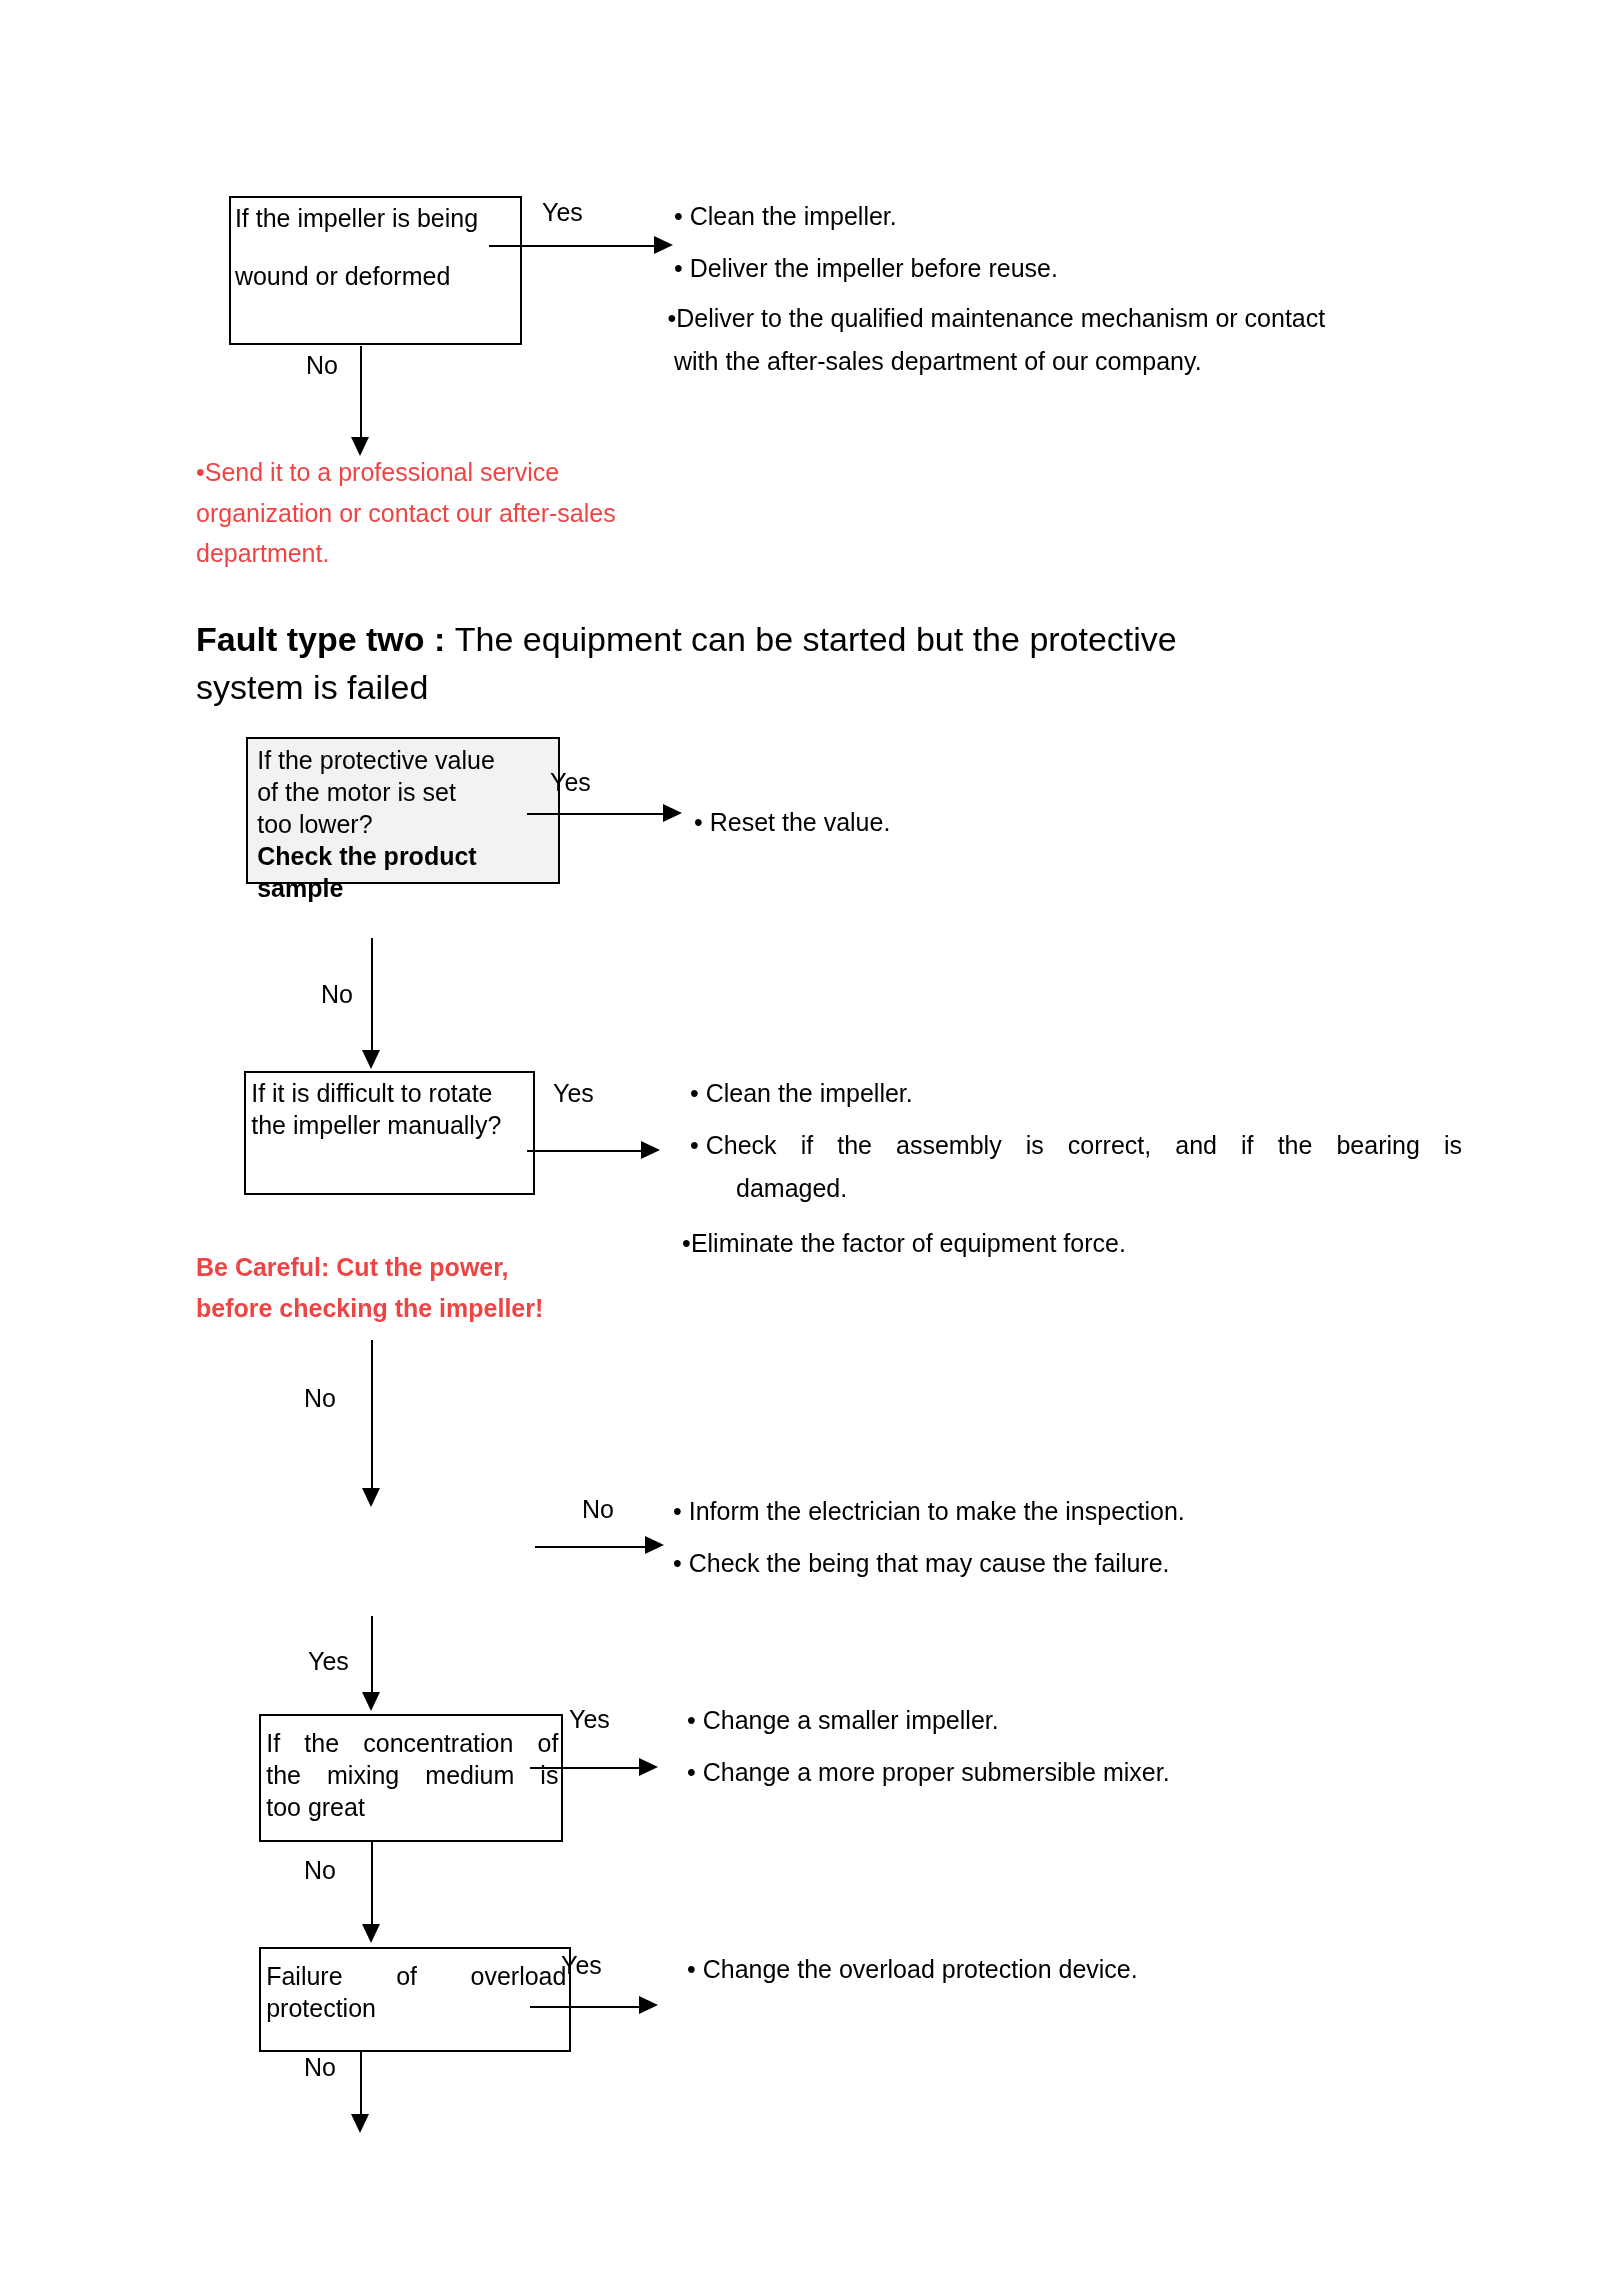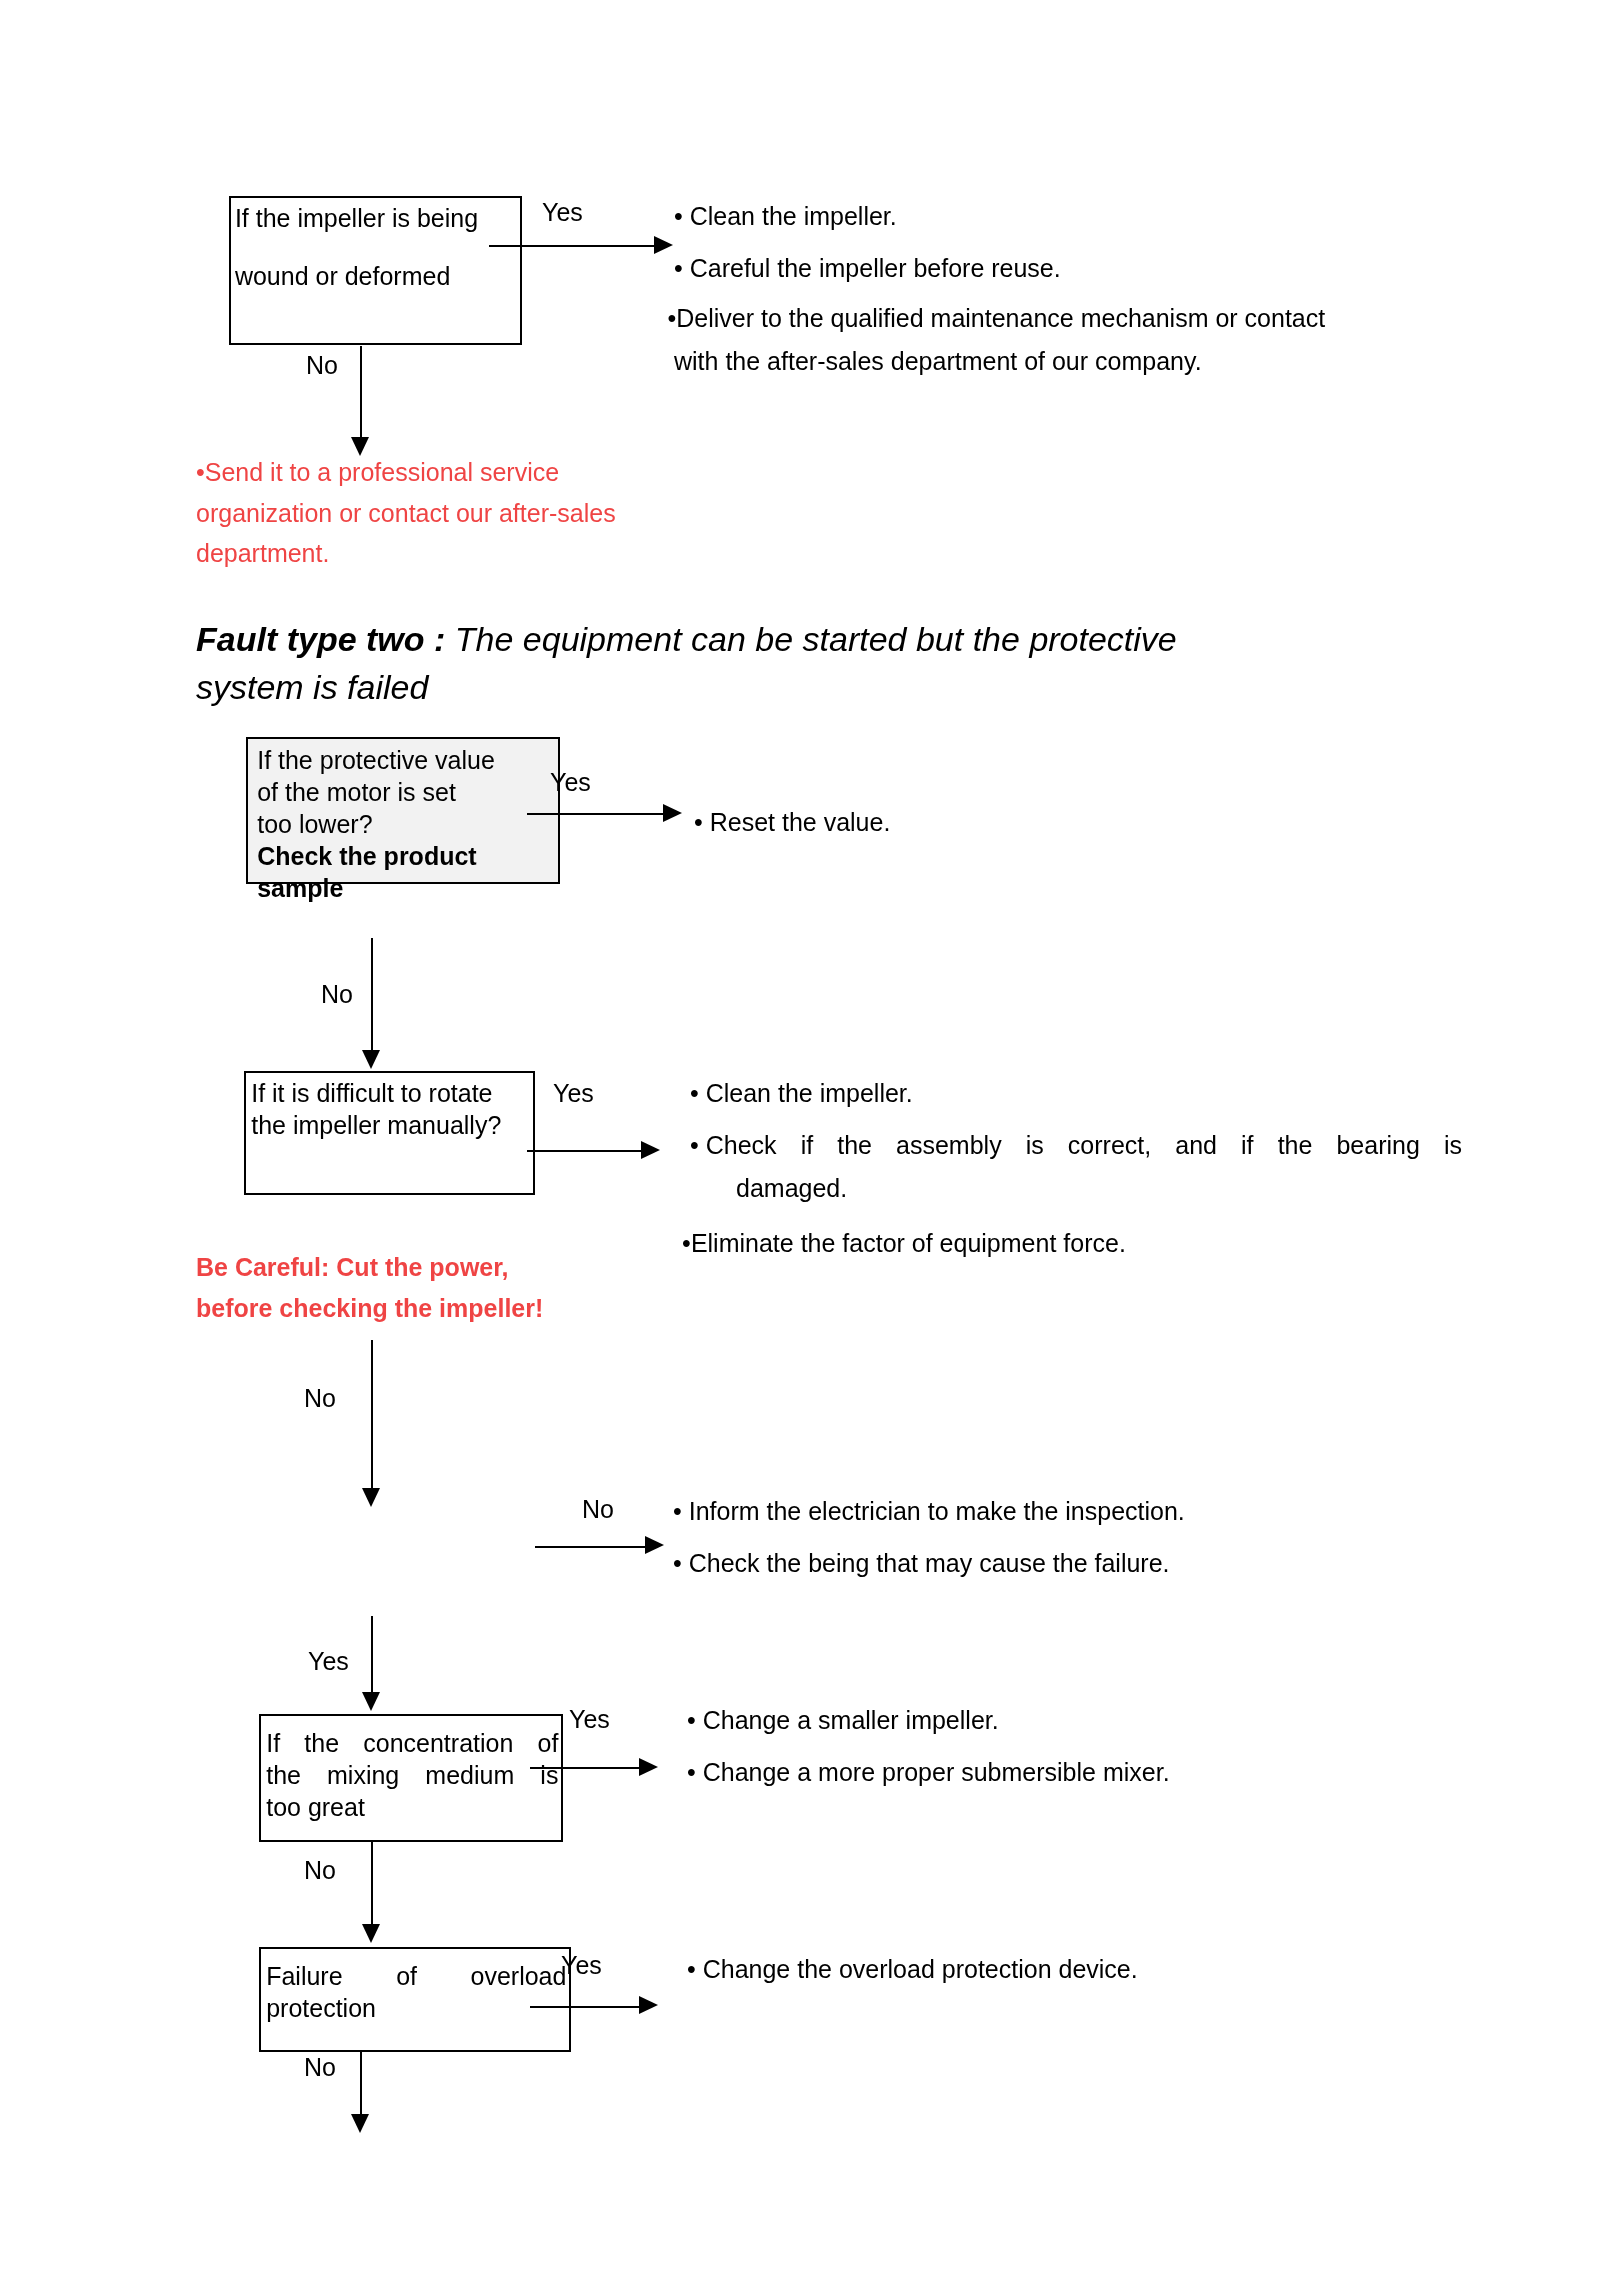--- a/index.html
+++ b/index.html
@@ -90,21 +90,20 @@
     position: relative;
   }
   .bullets .b .dot { display: inline-block; }
   .heading {
     position: absolute;
     font-size: 34px;
     line-height: 1.42;
     color: #000;
     font-weight: normal;
     margin: 0;
-    font-style: italic;
   }
   .heading .strong { font-weight: bold; }
   .just2 {
     text-align: justify;
     text-align-last: justify;
   }
 </style>
 </head>
 <body>
 
@@ -117,21 +116,21 @@
 
   <div class="lbl" style="left:542px; top:200px;">Yes</div>
   <div class="hline" style="left:489px; top:245px; width:168px;"></div>
   <div class="arrow-right" style="left:654px; top:236px;"></div>
 
   <div class="bullets" style="left:674px; top:196px; width:772px;">
     <span class="b">
       <span class="dot">•&nbsp;</span><span>Clean the impeller.</span>
     </span>
     <span class="b" style="margin-top:11.8px;">
-      <span class="dot">•&nbsp;</span><span>Careful the impeller before reuse.</span>
+      <span class="dot">•&nbsp;</span><span>Deliver the impeller before reuse.</span>
     </span>
     <span class="b" style="margin-top:9px; margin-left:-6.5px;">
       <span class="dot">•</span><span>Deliver to the qualified maintenance mechanism or contact</span>
     </span>
     <span class="b" style="margin-top:2.6px;">
       <span>with    the after-sales department of our company.</span>
     </span>
   </div>
 
   <div class="lbl" style="left:306px; top:353px;">No</div>

